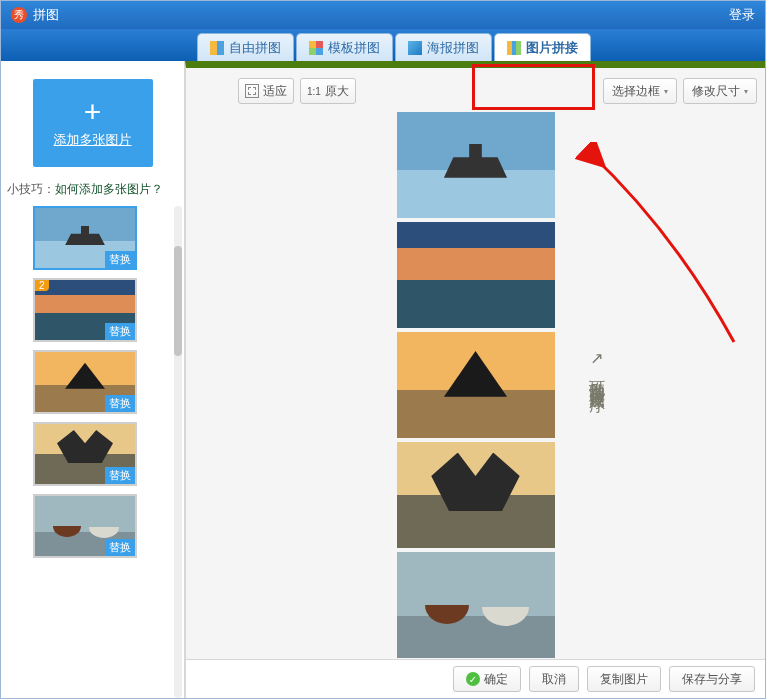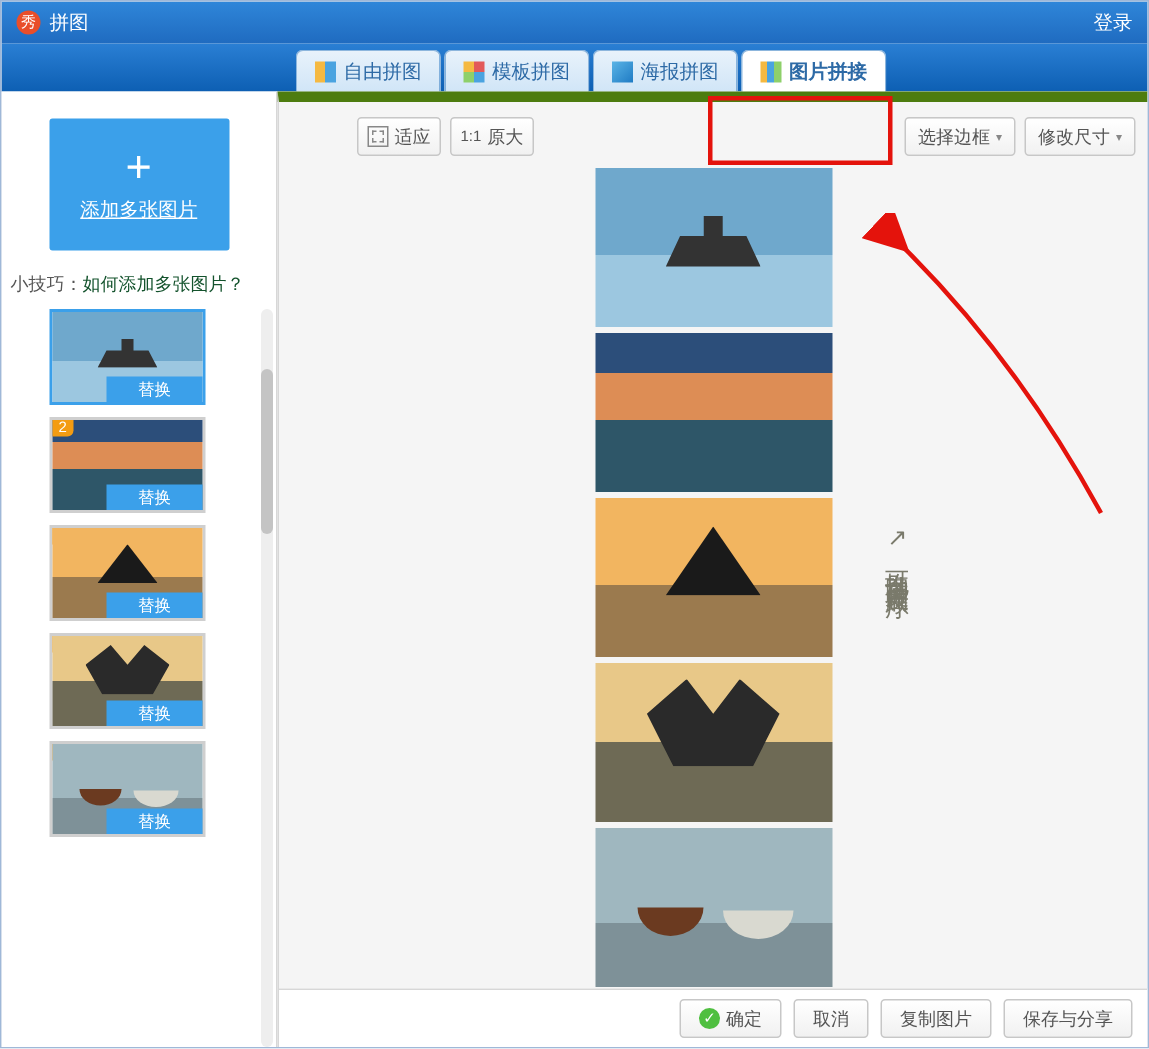--- a/index.html
+++ b/index.html
@@ -27,21 +27,21 @@
   .addbox .plus{font-size:30px;line-height:30px;}
   .addbox .lbl{margin-top:4px;font-size:13px;text-decoration:underline;}
   .tip{margin:14px 6px 8px 6px;font-size:12px;color:#555;align-self:flex-start;}
   .tip a{color:#14532d;text-decoration:none;}
   .thumbs{flex:1;width:100%;overflow:hidden;position:relative;}
   .thumbs-inner{position:absolute;left:32px;top:0;display:flex;flex-direction:column;gap:8px;}
   .thumb{width:100px;position:relative;border:2px solid #cfcfcf;background:#fff;}
   .thumb.sel{border-color:#3ba0ea;}
   .thumb .timg{width:100%;height:60px;}
   .thumb .badge{position:absolute;top:0;left:0;background:#f39c12;color:#fff;font-size:10px;padding:0 4px;border-radius:0 0 4px 0;}
-  .thumb .replace{position:absolute;bottom:0;right:0;background:#3ba0ea;color:#fff;font-size:11px;padding:1px 21px;cursor:pointer;}
+  .thumb .replace{position:absolute;bottom:0;right:0;background:#3ba0ea;color:#fff;font-size:11px;padding:1px 4px;cursor:pointer;}
   .vscroll{position:absolute;right:2px;top:0;width:8px;height:100%;}
   .vscroll .track{position:absolute;top:0;bottom:0;left:0;right:0;background:#eee;border-radius:4px;}
   .vscroll .handle{position:absolute;top:40px;left:0;right:0;height:110px;background:#c4c4c4;border-radius:4px;}
   
   .workspace{flex:1;position:relative;background:#f5f5f5;border-left:1px solid #d7d7d7;border-top:7px solid #4d7c0f;padding-left:44px;}
   .toolbar{height:34px;padding:6px 8px 0 8px;display:flex;align-items:center;gap:6px;}
   .tbtn{height:24px;padding:0 8px;border:1px solid #c7c7c7;border-radius:3px;background:linear-gradient(#fff,#f1f1f1);display:inline-flex;align-items:center;gap:4px;color:#555;cursor:pointer;font-size:12px;}
   .tbtn.icononly{padding:0 6px;}
   .tbtn .drop{font-size:8px;color:#888;}
   .tool-spacer{flex:1;}

